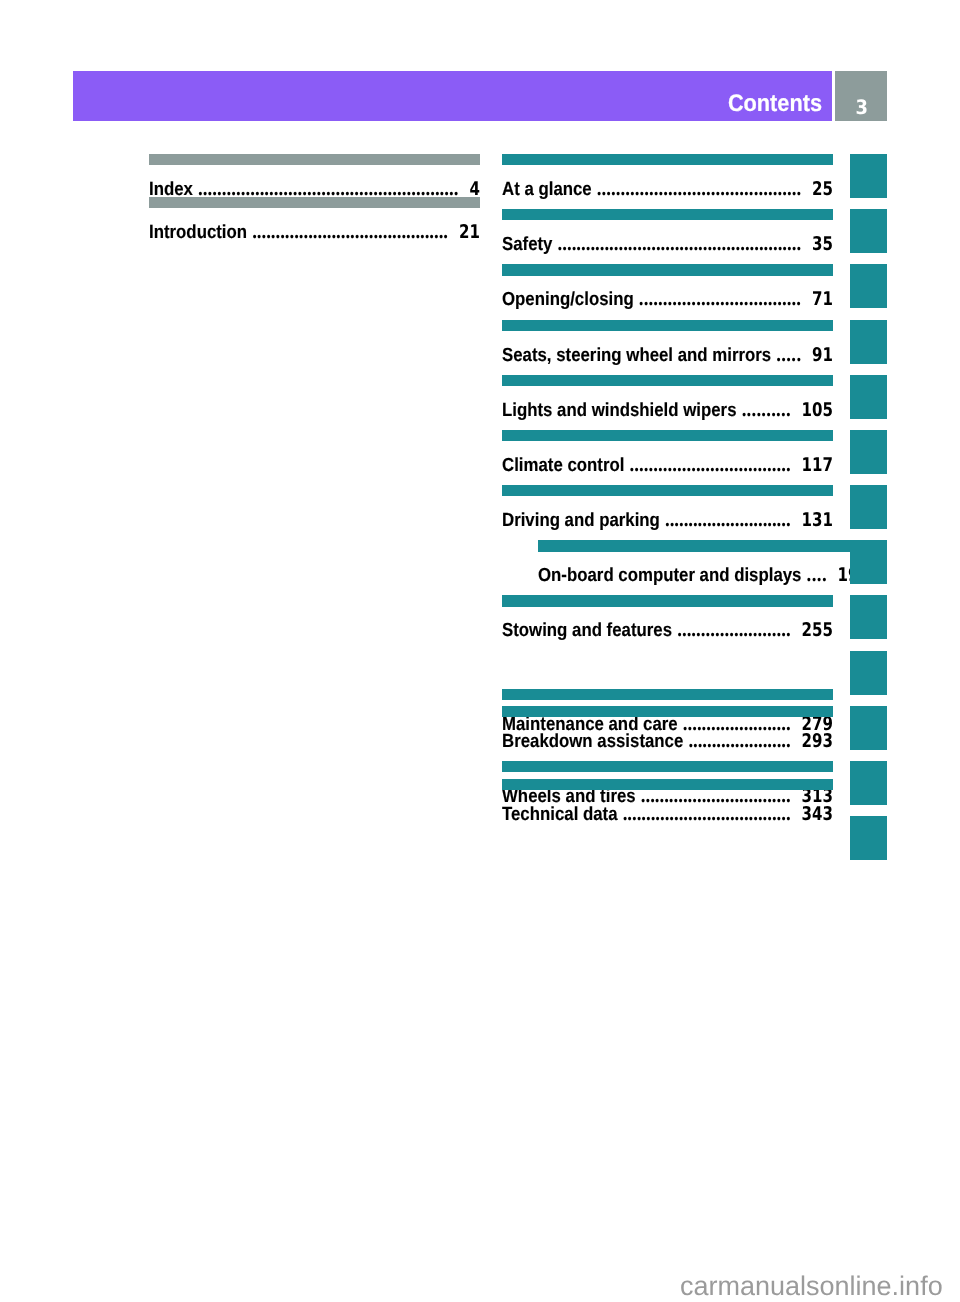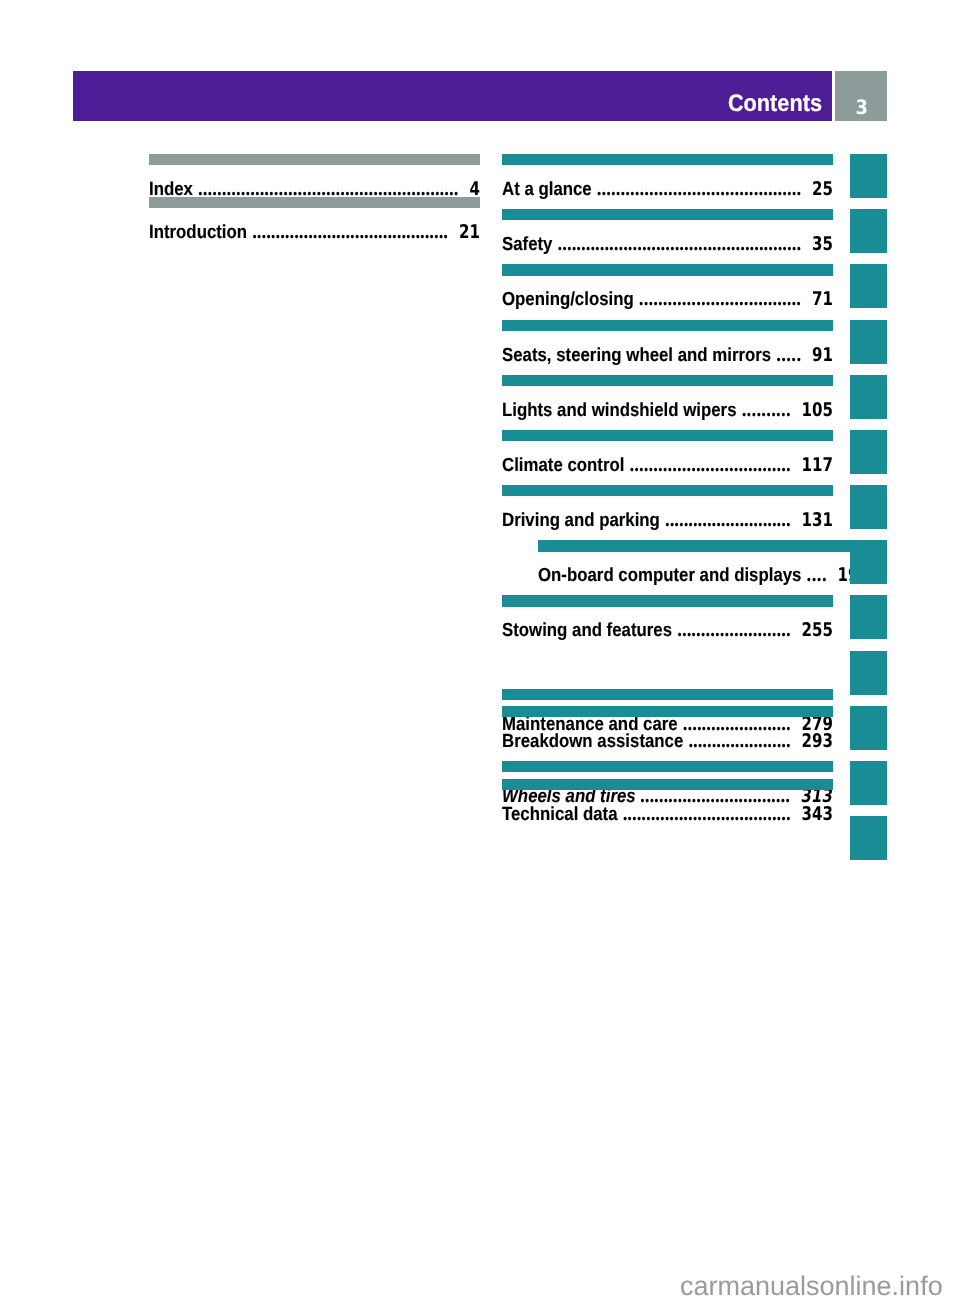--- a/index.html
+++ b/index.html
@@ -4,21 +4,21 @@
 <title>Contents</title>
 <style>
   html,body{margin:0;padding:0;background:#ffffff;}
   body{width:960px;height:1302px;position:relative;overflow:hidden;
        font-family:"Liberation Sans",sans-serif;
        -webkit-font-smoothing:antialiased;
        text-rendering:geometricPrecision;}
   .page{position:absolute;left:0;top:0;width:960px;height:1302px;background:#fff;}
 
   
-  .header-bar{position:absolute;left:73px;top:71px;width:758.5px;height:49.5px;background:#4c1d95;}
+  .header-bar{position:absolute;left:73px;top:71px;width:758.5px;height:49.5px;background:#8b5cf6;}
   .header-pagebox{position:absolute;left:834.5px;top:71px;width:52px;height:49.5px;background:#8d9c9b;}
 
   .header-title{position:absolute;right:9.5px;top:0px;
         font-size:24px;font-weight:bold;color:#ffffff;line-height:65.2px;
         transform:scaleX(0.905);transform-origin:100% 0;white-space:nowrap;
         -webkit-text-stroke:0.2px #ffffff;will-change:opacity;}
   .header-pageno{position:absolute;left:0;top:0px;width:52px;text-align:center;
         font-family:"DejaVu Sans Condensed",sans-serif;
         font-size:19.9px;font-weight:bold;color:#ffffff;line-height:74.3px;
         text-indent:2.6px;will-change:opacity;}
@@ -165,21 +165,21 @@
         </div>
       </div>
       <div class="entry" style="top: 551.8px;">
         <div class="rule"></div>
         <div class="row">
           <span class="txt entry-title">Breakdown assistance</span>
           <span class="txt entry-dots" style="left: 210.675px; letter-spacing: -0.08px; width: 116.552px;">......................</span>
           <span class="txt entry-page">293</span>
         </div>
       </div>
-      <div class="entry" style="top: 606.98px; font-style: italic;">
+      <div class="entry" style="top: 606.98px;">
         <div class="rule"></div>
         <div class="row">
           <span class="txt entry-title">Wheels and tires</span>
           <span class="txt entry-dots" style="left: 156.8px; letter-spacing: -0.034px; width: 170.427px;">................................</span>
           <span class="txt entry-page">313</span>
         </div>
       </div>
       <div class="entry" style="top: 625px;">
         <div class="rule"></div>
         <div class="row">

